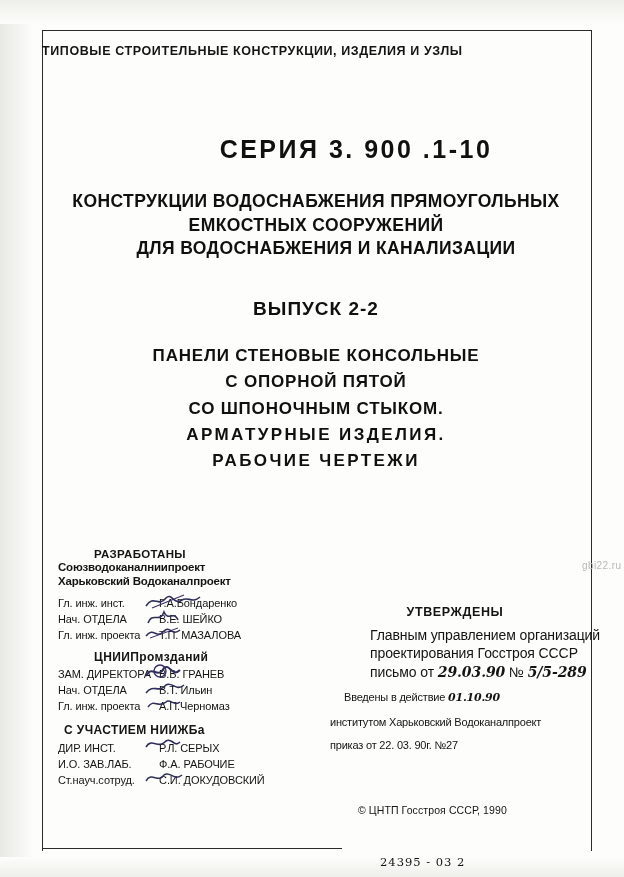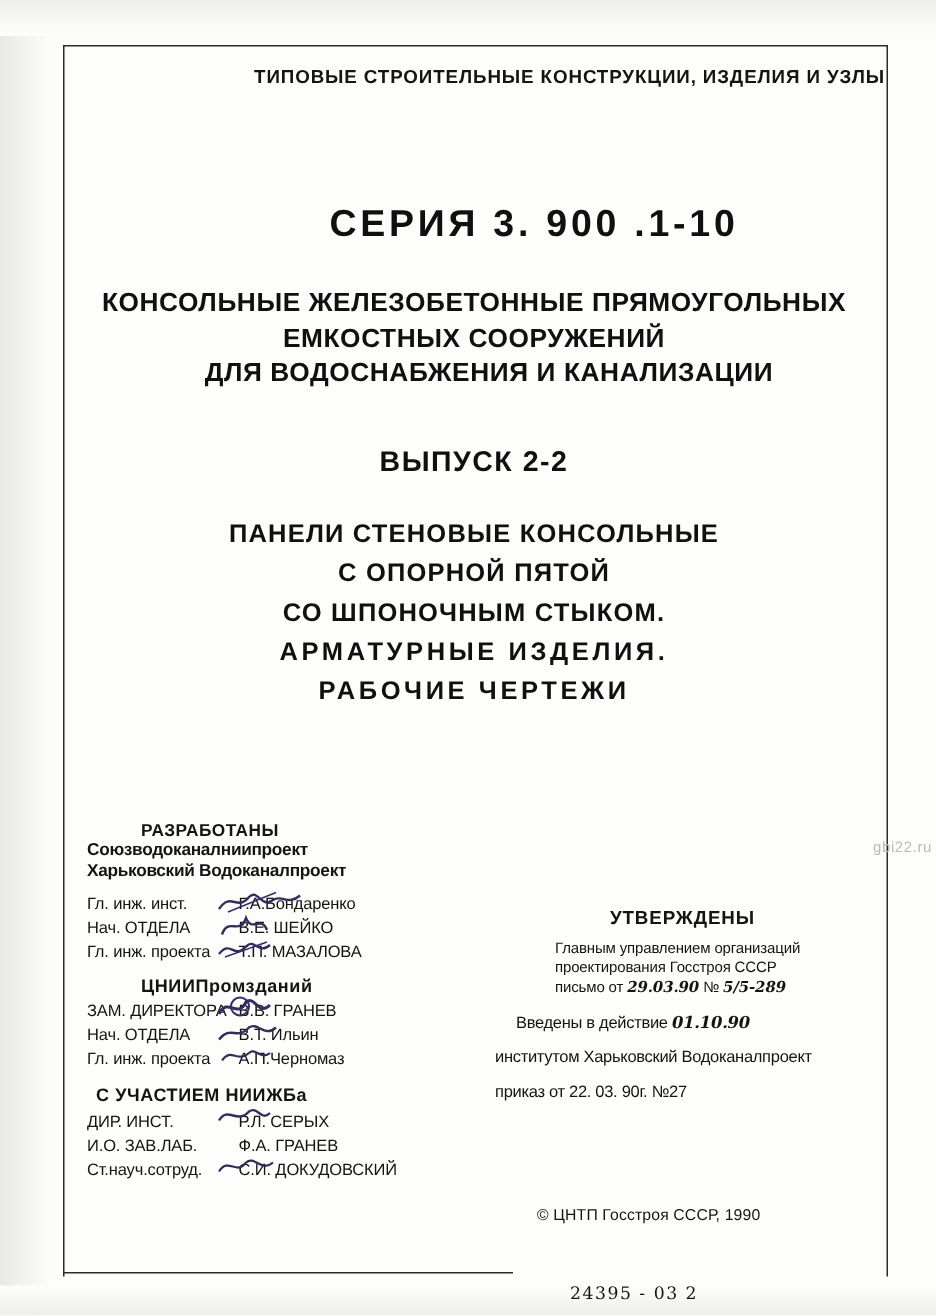--- a/index.html
+++ b/index.html
@@ -55,21 +55,21 @@
     left: 42px; top: 848px;
     width: 300px;
     height: 0;
     border-top: 1.5px solid #2a2a2a;
   }
 
   .hdr {
     position: absolute;
     left: 42px; top: 44px;
     width: 548px;
-    text-align: right;
+    text-align: left;
     font-size: 12.5px;
     font-weight: bold;
     letter-spacing: 0.6px;
     color: #141414;
   }
 
   .series {
     position: absolute;
     left: 42px; top: 135px;
     width: 548px;
@@ -214,21 +214,21 @@
     color: #141414;
   }
   .approval .ttl {
     text-align: center;
     font-weight: bold;
     font-size: 12.5px;
     letter-spacing: 0.6px;
     margin-bottom: 7px;
   }
   .approval .ln {
-    font-size: 10px;
+    font-size: 14px;
     line-height: 1.32;
     letter-spacing: -0.1px;
     white-space: nowrap;
     padding-left: 40px;
   }
   .hand {
     font-family: "DejaVu Serif", serif;
     font-style: italic;
     font-weight: bold;
     margin-top: 27px;
@@ -281,21 +281,21 @@
   <div class="scan-edge-bottom"></div>
 
   <div class="frame"></div>
   <div class="frame-bottom-left"></div>
 
   <div class="hdr">ТИПОВЫЕ СТРОИТЕЛЬНЫЕ КОНСТРУКЦИИ, ИЗДЕЛИЯ И УЗЛЫ</div>
 
   <div class="series">СЕРИЯ  3. 900 .1-10</div>
 
   <div class="title-block">
-    <div class="l1">КОНСОЛЬНЫЕ ЖЕЛЕЗОБЕТОННЫЕ ПРЯМОУГОЛЬНЫХ</div>
+    <div class="l1">КОНСТРУКЦИИ ВОДОСНАБЖЕНИЯ ПРЯМОУГОЛЬНЫХ</div>
     <div class="l2">ЕМКОСТНЫХ СООРУЖЕНИЙ</div>
     <div class="l3">ДЛЯ ВОДОСНАБЖЕНИЯ И КАНАЛИЗАЦИИ</div>
   </div>
 
   <div class="issue">ВЫПУСК 2-2</div>
 
   <div class="subtitle-block">
     <div>ПАНЕЛИ СТЕНОВЫЕ КОНСОЛЬНЫЕ</div>
     <div>С ОПОРНОЙ ПЯТОЙ</div>
     <div>СО ШПОНОЧНЫМ СТЫКОМ.</div>
@@ -375,21 +375,21 @@
       <span class="pos">ДИР. ИНСТ.</span>
       <span class="sig">
         <svg width="60" height="18" viewBox="0 0 60 18">
             <path d="M2 10 C8 0, 14 13, 22 4 C28 0, 30 11, 36 5" stroke="#2f2f5a" stroke-width="1.6" fill="none"></path>
           </svg>
       </span>
       <span class="nm">Р.Л. СЕРЫХ</span>
     </div>
     <div class="row">
       <span class="pos">И.О. ЗАВ.ЛАБ.</span>
-      <span class="nm">Ф.А. ГРАНЕВ</span>
+      <span class="nm">Ф.А. РАБОЧИЕ</span>
     </div>
     <div class="row">
       <span class="pos">Ст.науч.сотруд.</span>
       <span class="sig">
         <svg width="60" height="18" viewBox="0 0 60 18">
             <path d="M2 12 C8 2, 14 15, 20 6 C26 1, 30 13, 38 6" stroke="#2f2f5a" stroke-width="1.5" fill="none"></path>
           </svg>
       </span>
       <span class="nm">С.И. ДОКУДОВСКИЙ</span>
     </div>

